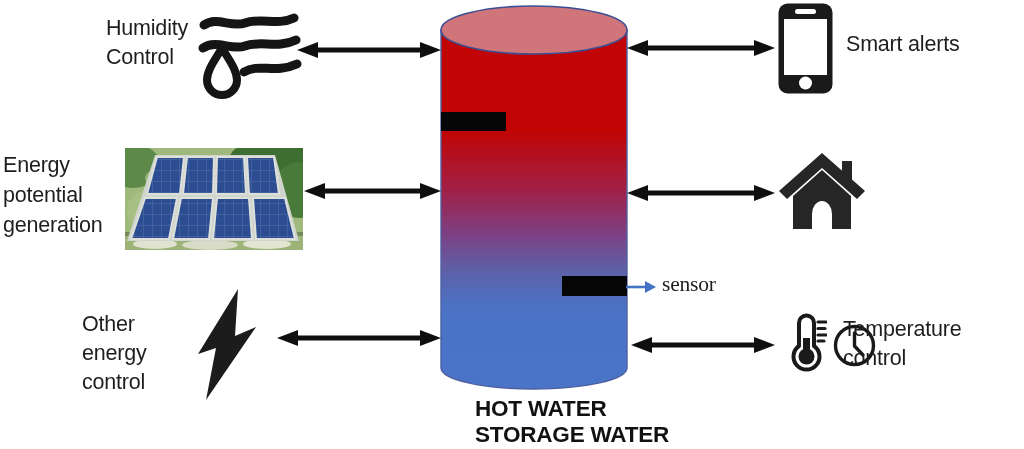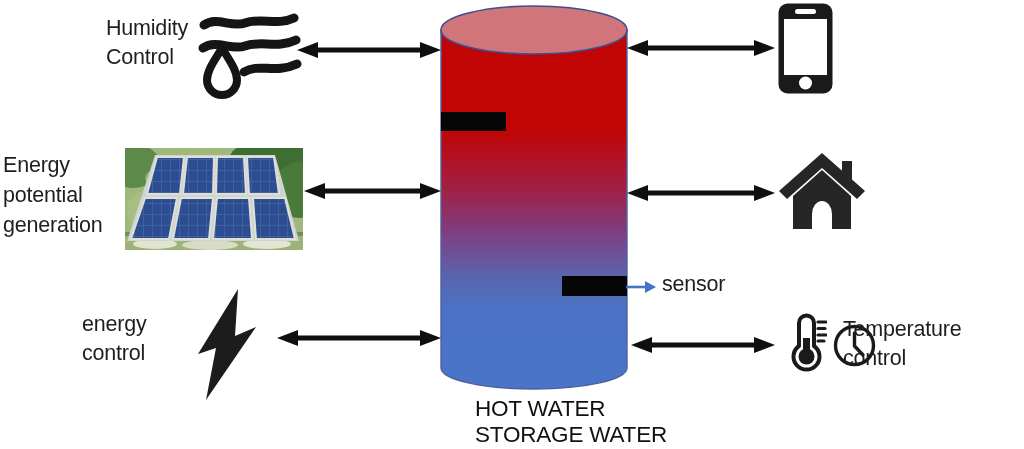--- a/index.html
+++ b/index.html
@@ -4,25 +4,25 @@
 <style>
   html,body{margin:0;padding:0;background:#fff;}
   .stage{
     position:relative;width:1024px;height:449px;background:#ffffff;
     font-family:"Liberation Sans",sans-serif;color:#1e1e1e;overflow:hidden;
   }
   .abs{position:absolute;}
   .label{position:absolute;font-size:21.5px;line-height:29px;letter-spacing:-0.2px;color:#1e1e1e;}
   .label span{display:block;}
   .tank-title{
-    position:absolute;left:475px;top:396px;font-weight:normal;font-size:22.5px;
+    position:absolute;left:475px;top:396px;font-weight:bold;font-size:22.5px;
     line-height:26px;letter-spacing:-0.2px;color:#111;
   }
   .tank-title span{display:block;}
-  .sensor-label{position:absolute;left:662px;top:272px;font-size:21.5px;letter-spacing:-0.2px;}
+  .sensor-label{position:absolute;left:662px;top:272px;font-size:21.5px;letter-spacing:-0.2px;font-family:Liberation Serif, serif;}
   svg{display:block;}
 </style>
 </head>
 <body>
 
 <div class="stage">
 
   <svg class="abs" style="left:430px;top:0px" width="210" height="400" viewBox="0 0 210 400">
     <defs>
       <linearGradient id="tankgrad" x1="0" y1="0" x2="0" y2="1">
@@ -126,33 +126,37 @@
       <polygon points="92,9 119,9 121,46 91,46" fill="url(#pvcells)"></polygon>
       <polygon points="122,9 149,9 154,46 124,46" fill="url(#pvcells)"></polygon>
       <polygon points="20,50 52,50 44,91 6,91" fill="url(#pvcells)"></polygon>
       <polygon points="56,50 88,50 84,91 48,91" fill="url(#pvcells)"></polygon>
       <polygon points="92,50 124,50 127,91 88,91" fill="url(#pvcells)"></polygon>
       <polygon points="128,50 160,50 170,91 131,91" fill="url(#pvcells)"></polygon>
     </g>
   </svg>
 
   <div class="label" style="left:82px;top:310px">
+    <span>Other</span>
     <span>energy</span>
     <span>control</span>
   </div>
   <svg class="abs" style="left:198px;top:289px" width="58" height="111" viewBox="0 0 58 111">
     <polygon points="40,0 0,65 18,59 8,111 58,38 37,47" fill="#1c1c1c"></polygon>
   </svg>
 
   <svg class="abs" style="left:777px;top:2px" width="57" height="93" viewBox="0 0 57 93">
     <rect x="1.5" y="1.5" width="54" height="90" rx="9" fill="#1a1a1a"></rect>
     <rect x="7" y="17" width="43" height="56" fill="#fff"></rect>
     <rect x="18" y="7" width="21" height="5" rx="2.5" fill="#fff"></rect>
     <circle cx="28.5" cy="81" r="6.5" fill="#fff"></circle>
   </svg>
+  <div class="label" style="left:846px;top:30px">
+    <span>Smart alerts</span>
+  </div>
 
   <svg class="abs" style="left:779px;top:153px" width="86" height="78" viewBox="0 0 86 78">
     <g fill="#262626">
       <rect x="63" y="8" width="10" height="20"></rect>
       <polygon points="43,0 0,38 8,46 43,15 78,46 86,38"></polygon>
       <path d="M14,43 L43,17 L72,43 L72,76 L53,76 L53,61 A10,13 0 0 0 33,61 L33,76 L14,76 Z"></path>
     </g>
   </svg>
 
   <svg class="abs" style="left:785px;top:313px" width="42" height="60" viewBox="0 0 42 60">

